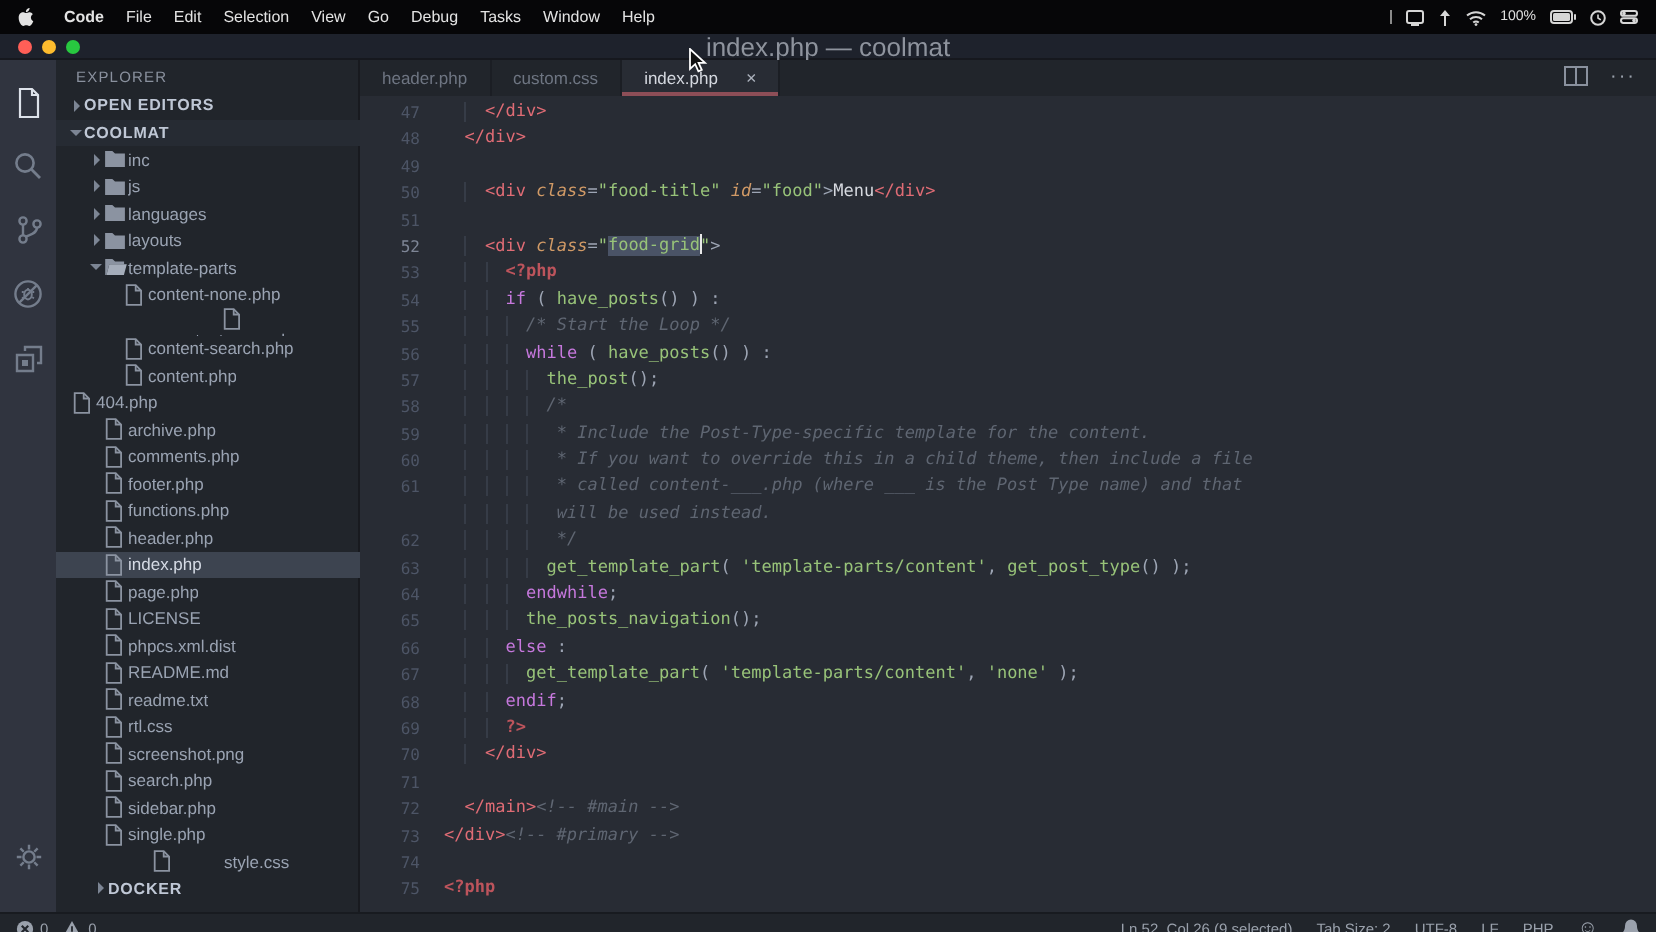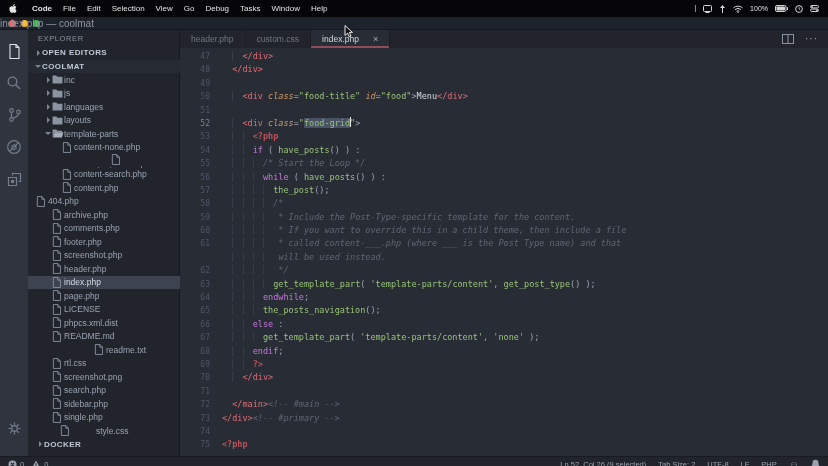--- a/index.html
+++ b/index.html
@@ -16,21 +16,21 @@
   .mb-status{margin-left:auto;display:flex;align-items:center;gap:7px;color:#d6d6d6;}
   .mb-status svg{display:block}
   .mb-sep{width:1px;height:7px;background:#8a8a8a;}
   .mb-batt-label{font-size:7px;color:#e0e0e0;}
 
   
   .titlebar{position:relative;height:13px;background:#1e222c;display:flex;align-items:center;
     padding-left:9px;border-bottom:1px solid #16181e;}
   .tl{width:7px;height:7px;border-radius:50%;margin-right:5px;}
   .tl.red{background:#ff5f57}.tl.yellow{background:#febc2e}.tl.green{background:#28c840}
-  .win-title{position:absolute;left:0;right:0;text-align:left;font-size:10px;color:#8e939d;}
+  .win-title{position:absolute;left:0;right:0;text-align:center;font-size:13px;color:#8e939d;}
 
   
   .main{display:flex;height:426px;}
 
   
   .activitybar{width:28px;background:#30343f;display:flex;flex-direction:column;align-items:center;
     padding-top:5px;flex:none;}
   .ab-item{height:32px;display:flex;align-items:center;justify-content:center;width:100%;cursor:pointer;}
   .ab-item svg{display:block}
   .ab-gear{margin-top:auto;margin-bottom:12px;}
@@ -368,21 +368,21 @@
             <span class="lbl">footer.php</span>
           </div>
           <div class="trow" style="padding-left: 16px;">
             <span class="arr"></span>
             <span class="ticon">
               <svg width="9" height="11" viewBox="0 0 10 12">
                 <path d="M1.5 0.5h5l3 3v8h-8z" fill="none" stroke="#8b93a1"></path>
                 <path d="M6.5 0.5v3h3" fill="none" stroke="#8b93a1"></path>
               </svg>
             </span>
-            <span class="lbl">screenshot.php</span>
+            <span class="lbl">functions.php</span>
           </div>
           <div class="trow" style="padding-left: 16px;">
             <span class="arr"></span>
             <span class="ticon">
               <svg width="9" height="11" viewBox="0 0 10 12">
                 <path d="M1.5 0.5h5l3 3v8h-8z" fill="none" stroke="#8b93a1"></path>
                 <path d="M6.5 0.5v3h3" fill="none" stroke="#8b93a1"></path>
               </svg>
             </span>
             <span class="lbl">header.php</span>
@@ -430,21 +430,21 @@
           <div class="trow" style="padding-left: 16px;">
             <span class="arr"></span>
             <span class="ticon">
               <svg width="9" height="11" viewBox="0 0 10 12">
                 <path d="M1.5 0.5h5l3 3v8h-8z" fill="none" stroke="#8b93a1"></path>
                 <path d="M6.5 0.5v3h3" fill="none" stroke="#8b93a1"></path>
               </svg>
             </span>
             <span class="lbl">README.md</span>
           </div>
-          <div class="trow" style="padding-left: 32px; margin-left: 26px;">
+          <div class="trow" style="padding-left: 16px;">
             <span class="arr"></span>
             <span class="ticon">
               <svg width="9" height="11" viewBox="0 0 10 12">
                 <path d="M1.5 0.5h5l3 3v8h-8z" fill="none" stroke="#8b93a1"></path>
                 <path d="M6.5 0.5v3h3" fill="none" stroke="#8b93a1"></path>
               </svg>
             </span>
             <span class="lbl">readme.txt</span>
           </div>
           <div class="trow" style="padding-left: 16px;">
@@ -490,31 +490,31 @@
           <div class="trow" style="padding-left: 16px;">
             <span class="arr"></span>
             <span class="ticon">
               <svg width="9" height="11" viewBox="0 0 10 12">
                 <path d="M1.5 0.5h5l3 3v8h-8z" fill="none" stroke="#8b93a1"></path>
                 <path d="M6.5 0.5v3h3" fill="none" stroke="#8b93a1"></path>
               </svg>
             </span>
             <span class="lbl">single.php</span>
           </div>
-          <div class="trow" style=" gap: 24px;">
+          <div class="trow" style="padding-left: 16px; gap: 24px;">
             <span class="arr"></span>
             <span class="ticon">
               <svg width="9" height="11" viewBox="0 0 10 12">
                 <path d="M1.5 0.5h5l3 3v8h-8z" fill="none" stroke="#8b93a1"></path>
                 <path d="M6.5 0.5v3h3" fill="none" stroke="#8b93a1"></path>
               </svg>
             </span>
             <span class="lbl">style.css</span>
           </div>
-          <div class="trow section" style="padding-left: 8px;">
+          <div class="trow section" style="padding-left: 18px;">
             <span class="arr r">
               <i></i>
             </span>
             <span class="lbl">DOCKER</span>
           </div>
         </div>
     </div>
 
     <div class="editor">
       <div class="tabbar">

